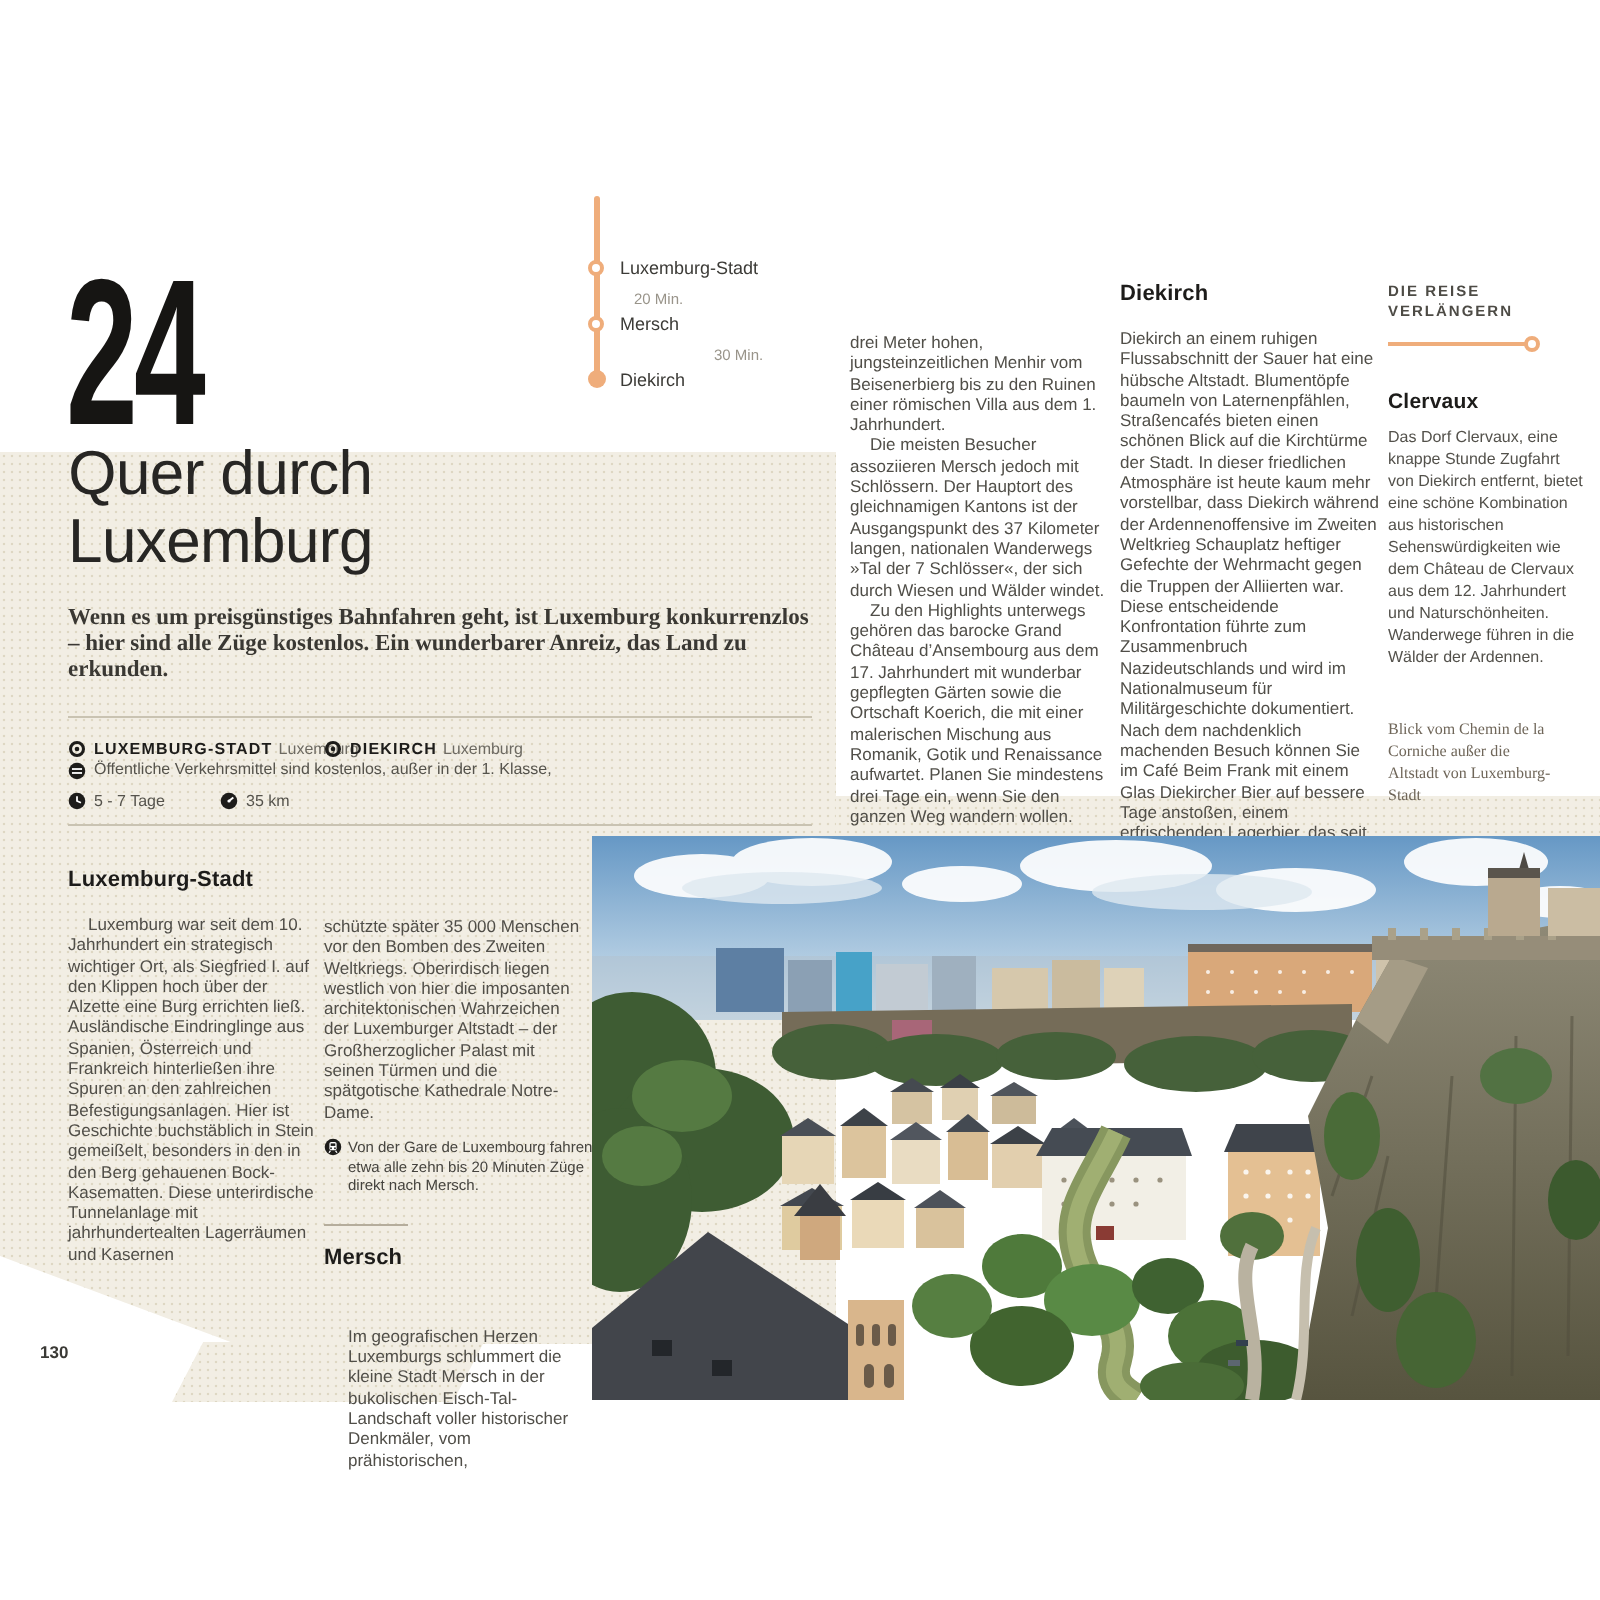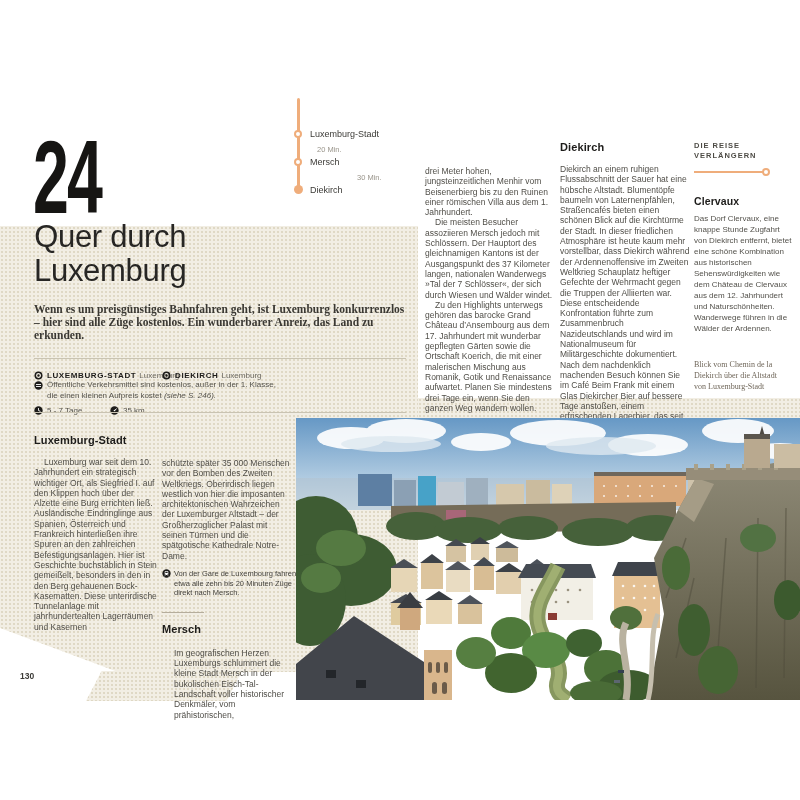--- a/index.html
+++ b/index.html
@@ -91,21 +91,20 @@
     </span>
   </div>
   <div style="position:relative;margin-top:3px;padding-left:13px;" class="fact-text">
     <span class="ico" style="position:absolute;left:0;top:1px;">
       <svg width="9" height="9" viewBox="0 0 10 10">
           <circle cx="5" cy="5" r="4.6" fill="#1d1c1a"></circle>
           <rect x="2.2" y="3.4" width="5.6" height="1" fill="#fff"></rect>
           <rect x="2.2" y="5.6" width="5.6" height="1" fill="#fff"></rect>
         </svg></span>
     <div>Öffentliche Verkehrsmittel sind kostenlos, außer in der 1. Klasse,</div>
-    <div><span>die einen kleinen Aufpreis kostet</span> <span class="fact-ref">(siehe S. 246).</span></div>
   </div>
   <div style="position:relative;margin-top:5px;height:12px;" class="fact-text">
     <span class="ico">
       <svg width="9" height="9" viewBox="0 0 10 10">
           <circle cx="5" cy="5" r="4.6" fill="#1d1c1a"></circle>
           <path d="M5 2.3 V5 L7.2 6" stroke="#fff" stroke-width="1" fill="none"></path>
         </svg></span><span>5 - 7 Tage</span>
     <span style="position:absolute;left:76px;top:0;">
       <span class="ico">
         <svg width="9" height="9" viewBox="0 0 10 10">
@@ -147,21 +146,21 @@
 <div class="abs" style="left:694px;top:141px;width:100px;">
   <div class="kicker" style="width:70px;">DIE REISE VERLÄNGERN</div>
   <div style="position:relative;height:10px;margin-top:6px;">
     <div style="position:absolute;left:0;top:4px;width:70px;height:2px;background:#efad7b;"></div>
     <div class="tl-dot" style="position:absolute;left:68px;top:1px;"></div>
   </div>
   <div class="h2" style="margin-top:18px;font-size:10.5px;">Clervaux</div>
   <div class="side-body" style="margin-top:6px;">Das Dorf Clervaux, eine knappe Stunde Zugfahrt von Diekirch entfernt, bietet eine schöne Kombination aus historischen Sehenswürdigkeiten wie dem Château de Clervaux aus dem 12. Jahrhundert und Naturschönheiten. Wanderwege führen in die Wälder der Ardennen.</div>
 </div>
 
-<div class="abs caption" style="left:694px;top:359px;width:84px;">Blick vom Chemin de la Diekirch über die Altstadt von Luxemburg-Stadt</div>
+<div class="abs caption" style="left:694px;top:359px;width:84px;">Blick vom Chemin de la Corniche außer die Altstadt von Luxemburg-Stadt</div>
 
 <div class="abs" style="left:296px;top:418px;width:504px;height:282px;overflow:hidden;">
   <svg width="504" height="282" viewBox="0 0 504 282" preserveAspectRatio="none">
     <defs>
       <linearGradient id="sky" x1="0" y1="0" x2="0" y2="1">
         <stop offset="0" stop-color="#6698c5"></stop>
           <stop offset="1" stop-color="#d7e6f0"></stop>
       </linearGradient>
       <linearGradient id="rock" x1="0" y1="0" x2="0" y2="1">
         <stop offset="0" stop-color="#8f8a77"></stop>
@@ -378,18 +377,18 @@
           <rect x="3" y="2.2" width="4" height="4.6" rx="1" fill="#fff"></rect>
           <rect x="3.7" y="3" width="2.6" height="1.4" fill="#1d1c1a"></rect>
           <circle cx="3.9" cy="5.7" r="0.5" fill="#1d1c1a"></circle>
           <circle cx="6.1" cy="5.7" r="0.5" fill="#1d1c1a"></circle>
           <path d="M2.8 8.2 L3.6 7 M7.2 8.2 L6.4 7" stroke="#fff" stroke-width="0.7"></path>
         </svg></span>
     <span>Von der Gare de Luxembourg fahren etwa alle zehn bis 20 Minuten Züge direkt nach Mersch.</span>
   </div>
   <div class="sep" style="width:42px;margin-top:14px;background:#b5ad9c;"></div>
   <div class="h2" style="margin-top:10px;">Mersch</div>
-  <div class="col" style="margin-top:13px;padding-left:12px;">
+  <div class="col" style="margin-top:28px;padding-left:12px;">
     <p>Im geografischen Herzen Luxemburgs schlummert die kleine Stadt Mersch in der bukolischen Eisch-Tal-Landschaft voller historischer Denkmäler, vom prähistorischen,</p>
   </div>
 </div>
 
 <div class="abs pagenum" style="left:20px;top:671px;">130</div>
 
 </body></html>

